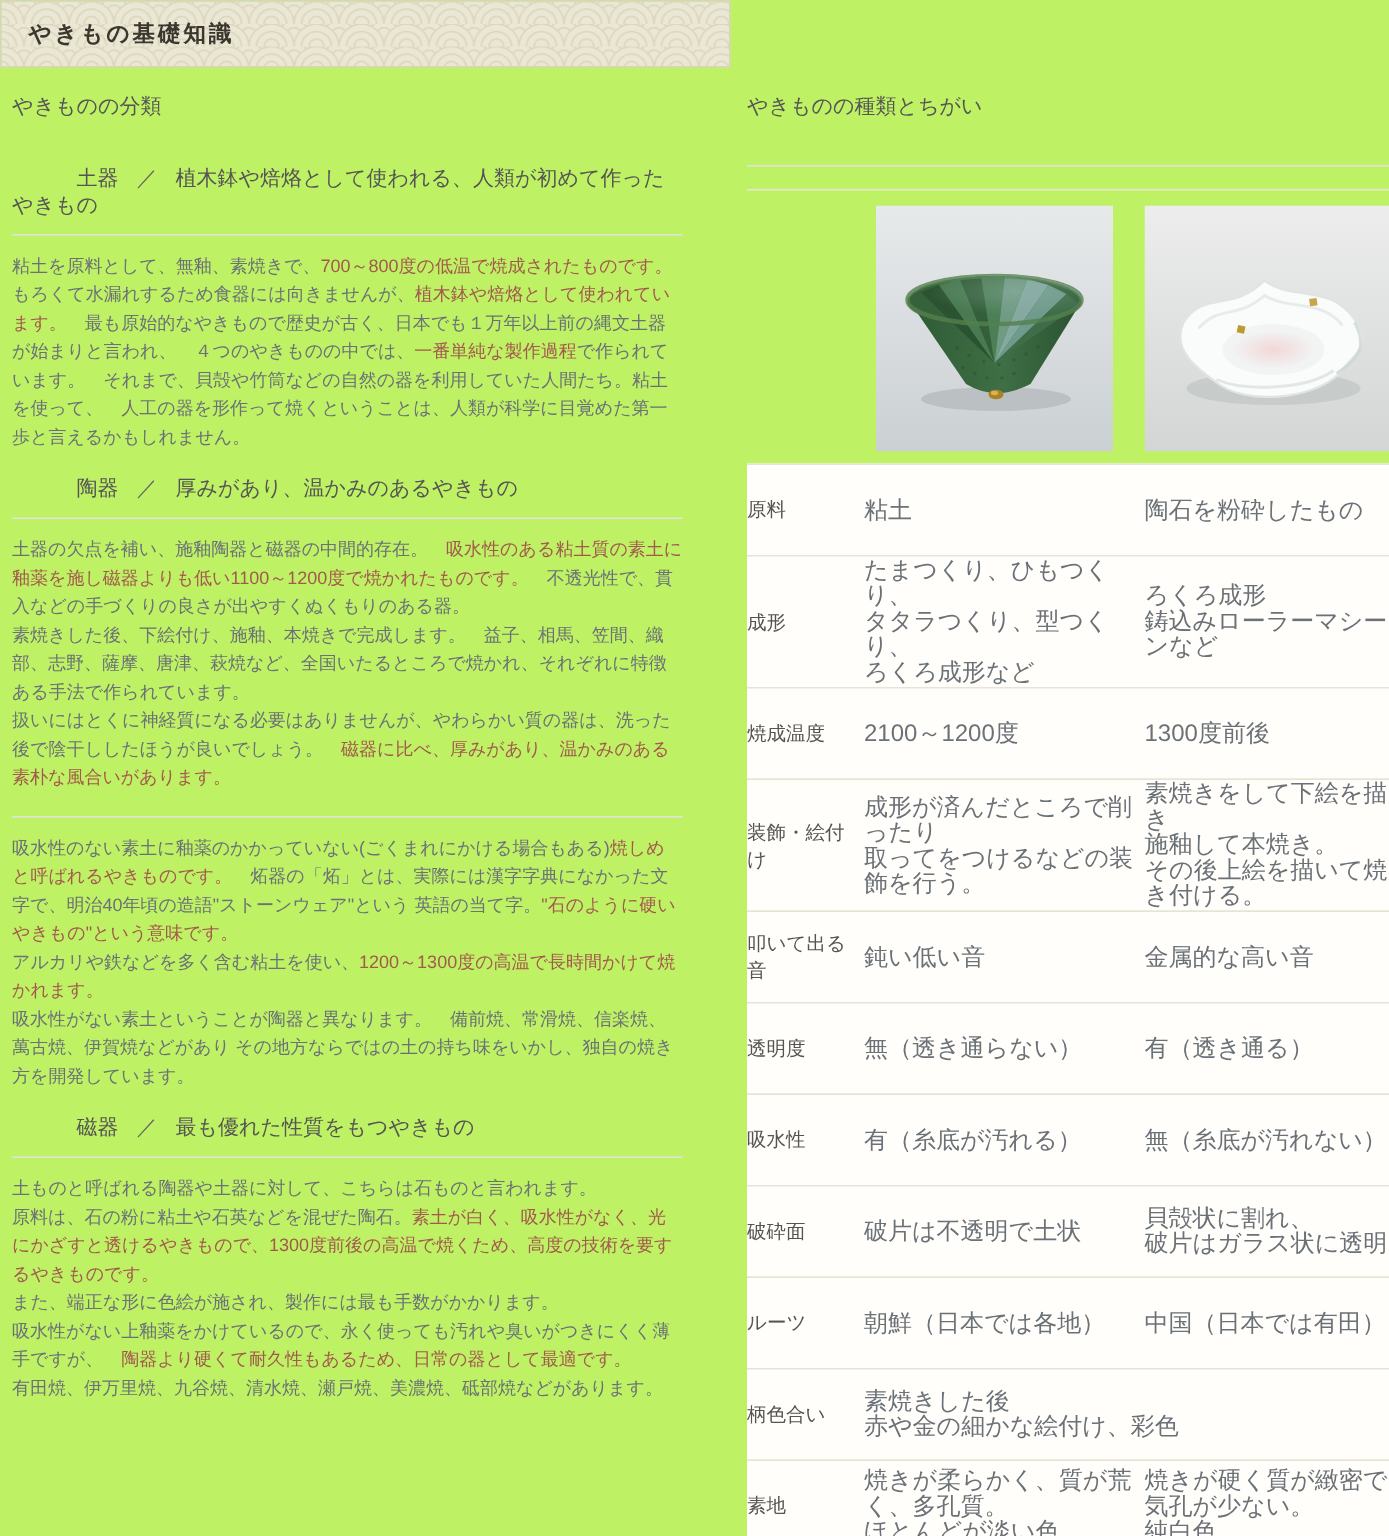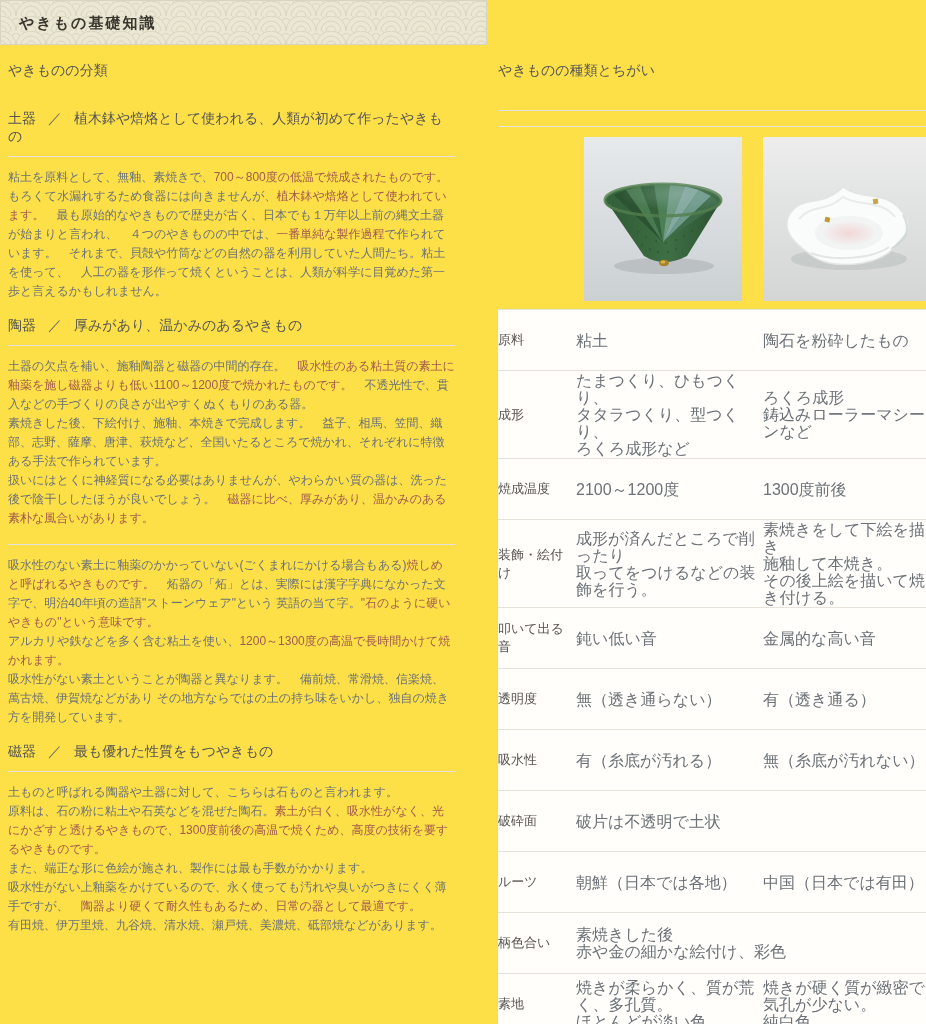--- a/index.html
+++ b/index.html
@@ -1,35 +1,35 @@
 <!DOCTYPE html>
 <html lang="ja"><head>
 <meta charset="utf-8">
 <style>
   html,body{margin:0;padding:0;background:#ffffff;}
   body{font-family:"Liberation Sans","DejaVu Sans",sans-serif;}
-  .page{position:relative;width:926px;height:1024px;background:#fde047;overflow:hidden;}
+  .page{position:relative;width:926px;height:1024px;background:#bef264;overflow:hidden;}
 
   
   .banner{position:absolute;left:0;top:0;width:487px;height:45px;border:1px solid #d9d3c1;box-sizing:border-box;}
   .banner svg{position:absolute;left:0;top:0;width:100%;height:100%;display:block;}
   .banner-title{position:absolute;left:18px;top:50%;transform:translateY(-50%);margin:0;
     font-family:"Liberation Serif","DejaVu Serif",serif;font-size:15px;font-weight:bold;
     color:#3a372e;letter-spacing:2px;}
 
   
   .left-col{position:absolute;left:8px;top:62px;width:447px;}
   .right-col{position:absolute;left:498px;top:62px;width:428px;}
   .col-heading{margin:0 0 30px 0;font-size:14px;font-weight:normal;color:#555555;}
 
   
   .section{margin-top:16px;}
   .section:first-child{margin-top:0;}
   .sec-head{font-size:14px;color:#555555;}
-  .sec-head .term{margin-right:12px;}
+  .sec-head .term{margin-right:12px;margin-left:43px;}
   .sec-head .divider{margin-right:12px;color:#666666;}
   .rule{border:none;border-top:1px solid #e2e2e0;margin:10px 0 0 0;height:0;}
   .sec-body{margin:11px 0 0 0;font-size:12px;line-height:19px;color:#6b7177;white-space:pre-line;}
   .hl{color:#a3594e;}
 
   
   .rule2{border:none;border-top:1px solid #e7e5de;margin:15px 0 0 0;height:0;}
   .figure-row{display:flex;align-items:flex-start;padding:10px 0 8px 0;}
   .fig-spacer{width:86px;flex:0 0 86px;}
   .fig-gap{width:21px;flex:0 0 21px;}
@@ -258,20 +258,22 @@
 
   <div class="trow">
     <div class="tlabel">吸水性</div>
     <div class="tcell tcell1">有（糸底が汚れる）</div>
     <div class="tcell tcell2">無（糸底が汚れない）</div>
   </div>
 
   <div class="trow">
     <div class="tlabel">破砕面</div>
     <div class="tcell tcell1">破片は不透明で土状</div>
+    <div class="tcell tcell2">貝殻状に割れ、
+破片はガラス状に透明</div>
   </div>
 
   <div class="trow">
     <div class="tlabel">ルーツ</div>
     <div class="tcell tcell1">朝鮮（日本では各地）</div>
     <div class="tcell tcell2">中国（日本では有田）</div>
   </div>
 
   <div class="trow">
     <div class="tlabel">柄色合い</div>

